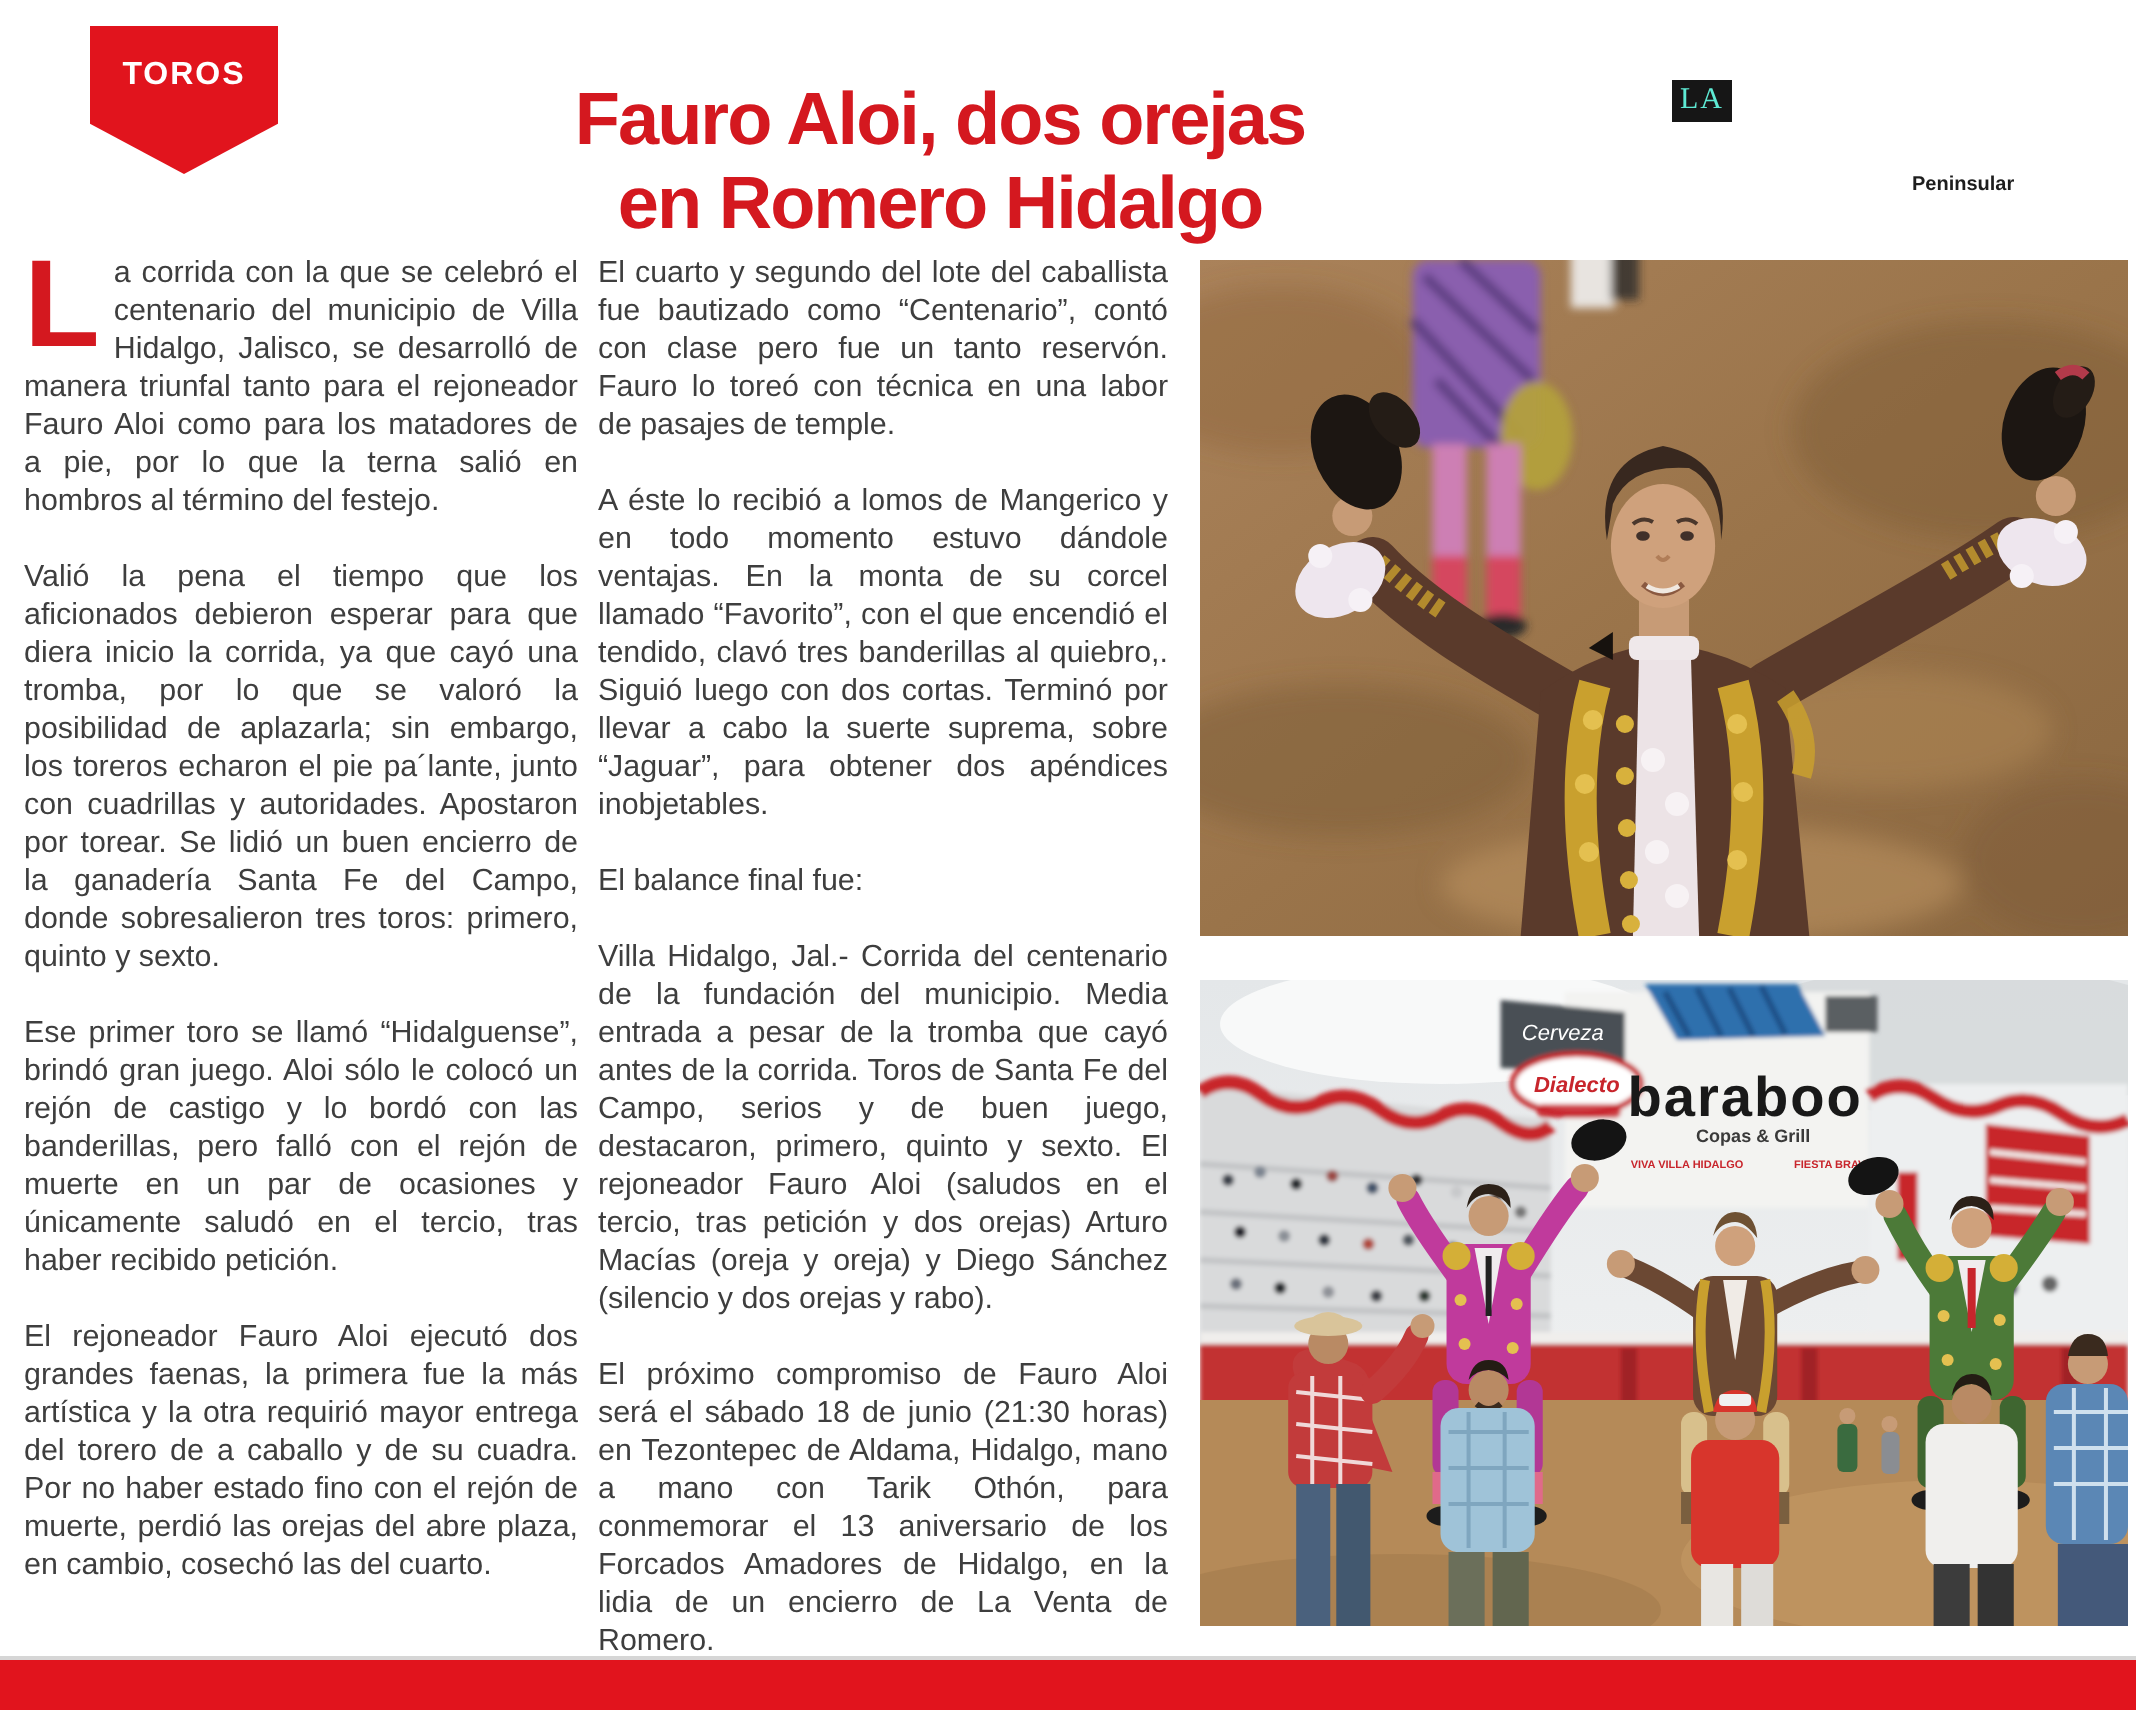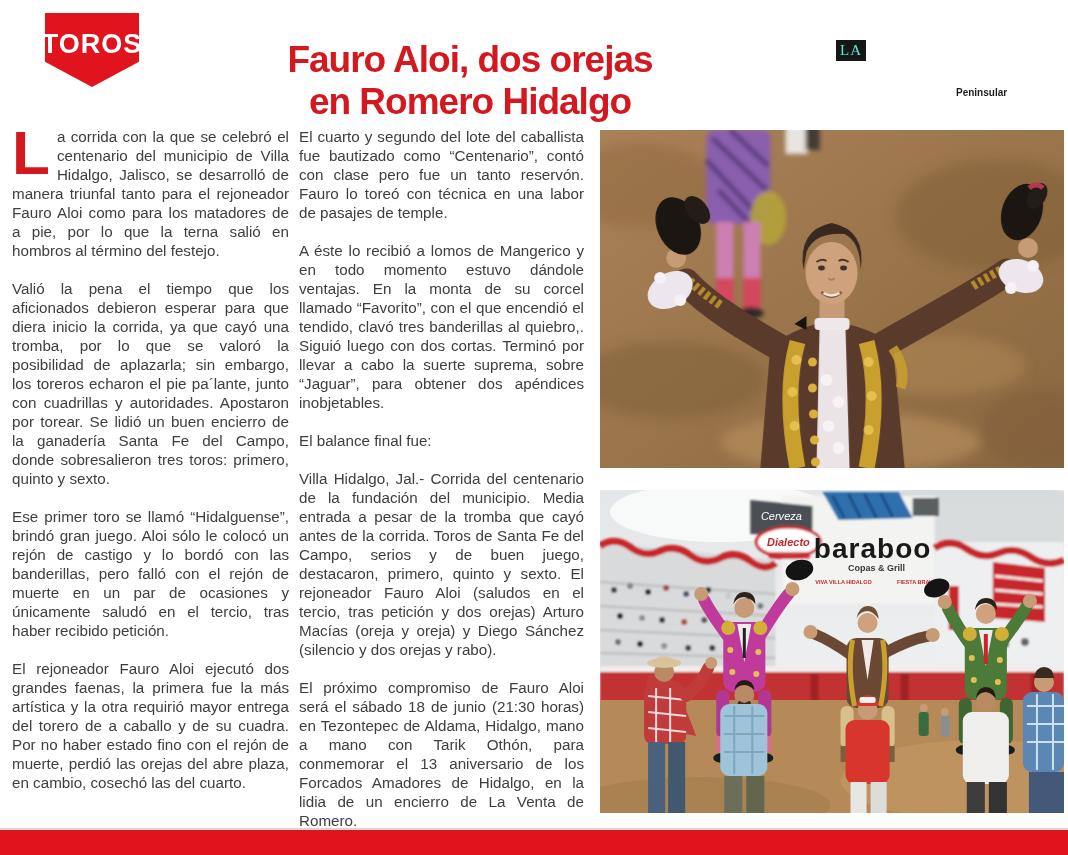--- a/index.html
+++ b/index.html
@@ -4,21 +4,21 @@
 <style>
   html,body{margin:0;padding:0;background:#ffffff;}
   .page{position:relative;width:1068px;height:855px;background:#fff;overflow:hidden;
         font-family:"Liberation Sans",sans-serif;}
 
   
   .badge{position:absolute;left:45px;top:13px;width:94px;height:74px;background:#e1141d;
          -webkit-clip-path:polygon(0 0,100% 0,100% 66%,50% 100%,0 66%);
          clip-path:polygon(0 0,100% 0,100% 66%,50% 100%,0 66%);
          display:flex;justify-content:center;}
-  .badge span{margin-top:16px;color:#fff;font-weight:bold;font-size:27px;letter-spacing:1px;}
+  .badge span{margin-top:16px;color:#fff;font-weight:bold;font-size:16px;letter-spacing:1px;}
   .title{position:absolute;left:215px;top:14px;width:510px;text-align:center;
          color:#d4181f;font-weight:bold;font-size:37px;line-height:42px;letter-spacing:-1px;}
   .logo{position:absolute;left:836px;top:26px;width:210px;height:64px;}
   .logo-la{position:absolute;left:0;top:14px;background:#161616;color:#5eead4;
            font-family:"Liberation Serif",serif;font-size:15px;line-height:15px;
            padding:3px 4px;letter-spacing:1px;z-index:2;}
   .logo-revista{position:absolute;left:16px;top:-4px;font-family:"Liberation Serif",serif;
                 font-size:42px;line-height:44px;color:#a22133;letter-spacing:1px;}
   .logo-peninsular{position:absolute;left:120px;top:61px;font-size:10px;font-weight:bold;color:#1d1d1d;}
 

